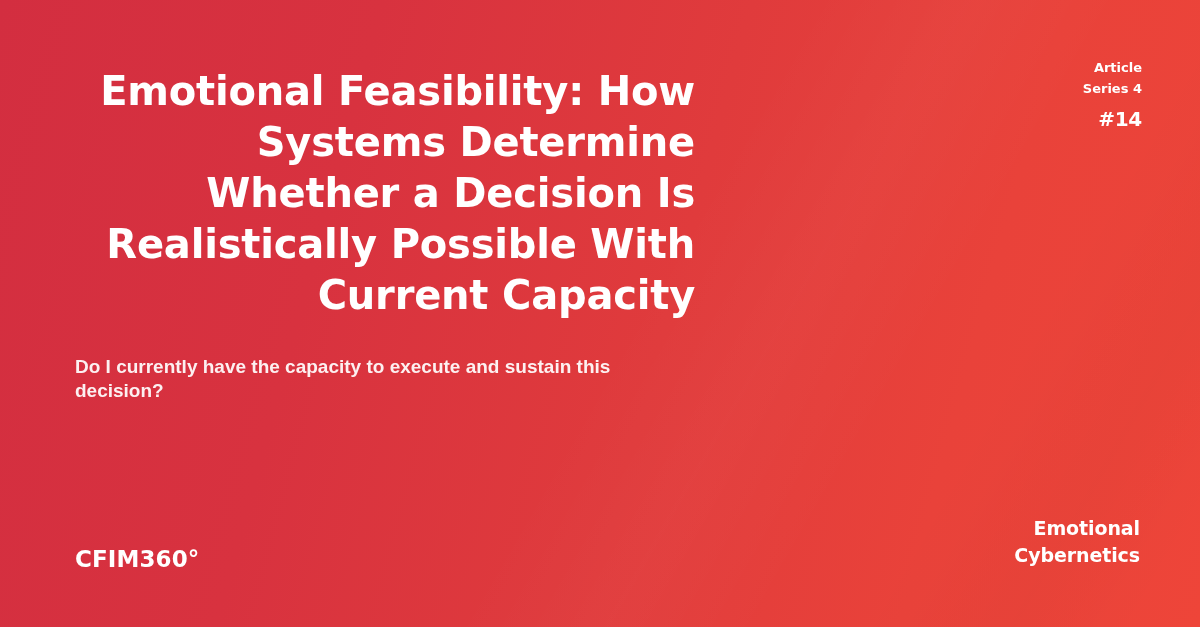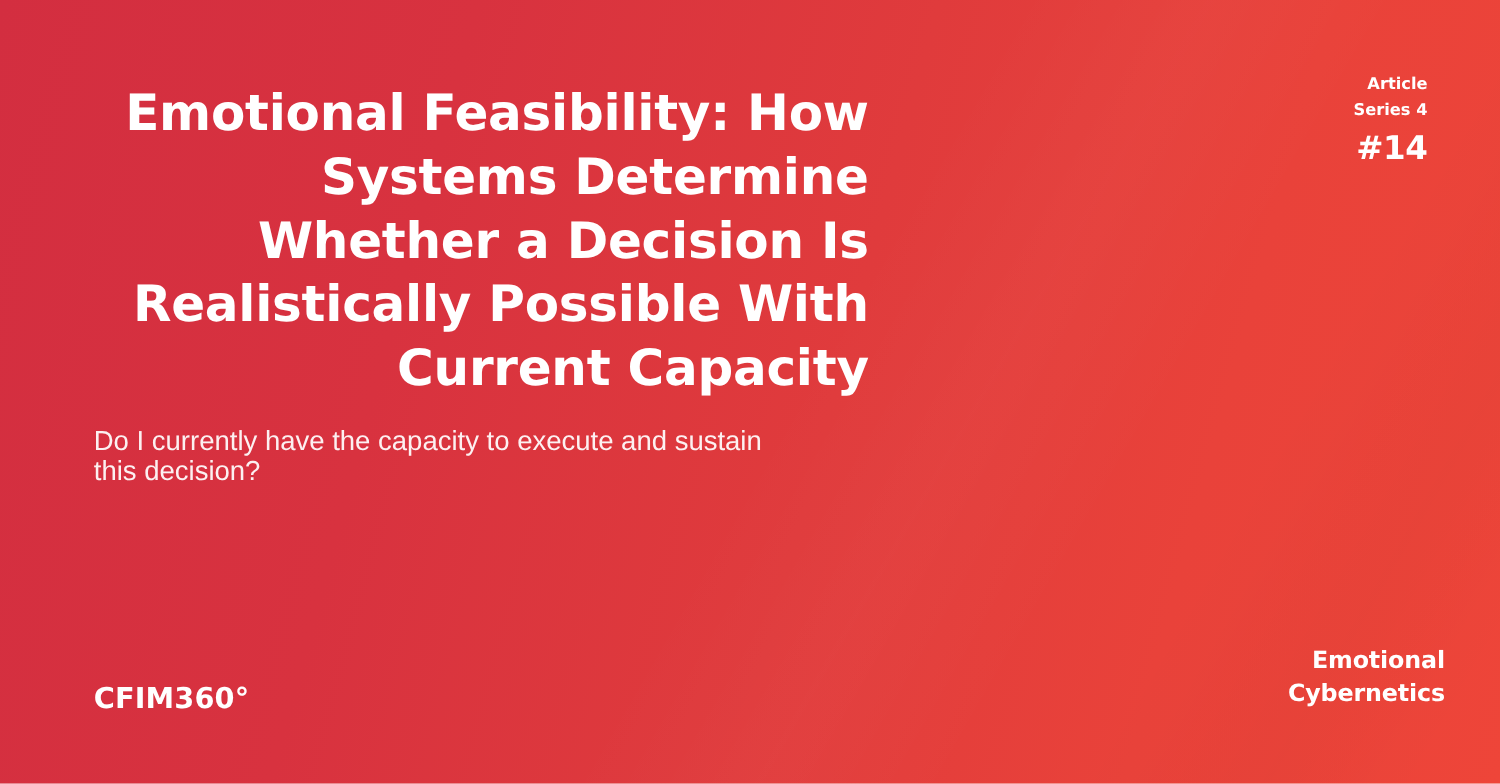--- a/index.html
+++ b/index.html
@@ -53,26 +53,26 @@
     font-weight: 700;
     font-size: 40px;
     line-height: 51px;
     letter-spacing: -0.2px;
     color: #ffffff;
   }
 
   .subtitle {
     position: absolute;
     left: 75px;
-    top: 341px;
+    top: 355px;
     width: 540px;
     margin: 0;
     font-family: "Liberation Sans", sans-serif;
-    font-weight: 400;
-    font-size: 22px;
+    font-weight: 700;
+    font-size: 19px;
     line-height: 24px;
     color: rgba(255,255,255,0.93);
   }
 
   
   .article-badge {
     position: absolute;
     right: 58px;
     top: 57px;
     text-align: right;
@@ -83,21 +83,21 @@
     font-weight: 700;
     font-size: 13px;
     line-height: 21px;
     color: #ffffff;
     white-space: pre-line;
   }
   .article-number {
     margin: 6px 0 0 11px;
     font-family: "DejaVu Sans", sans-serif;
     font-weight: 700;
-    font-size: 26px;
+    font-size: 20px;
     line-height: 28px;
     letter-spacing: -0.3px;
     color: #ffffff;
   }
 
   
   .brand-logo {
     position: absolute;
     left: 75px;
     bottom: 56px;
@@ -105,21 +105,21 @@
     font-family: "DejaVu Sans", sans-serif;
     font-weight: 700;
     font-size: 23px;
     line-height: 24px;
     letter-spacing: 0.1px;
     color: #ffffff;
   }
 
   .brand-name {
     position: absolute;
-    right: 44px;
+    right: 60px;
     bottom: 58px;
     margin: 0;
     text-align: right;
     font-family: "DejaVu Sans", sans-serif;
     font-weight: 700;
     font-size: 19px;
     line-height: 27px;
     letter-spacing: -0.1px;
     color: #ffffff;
     white-space: pre-line;

